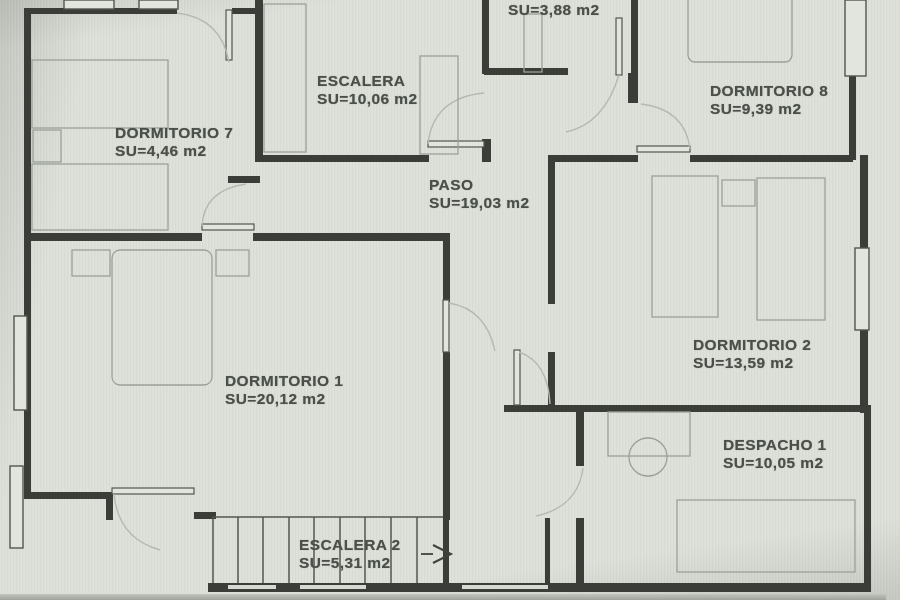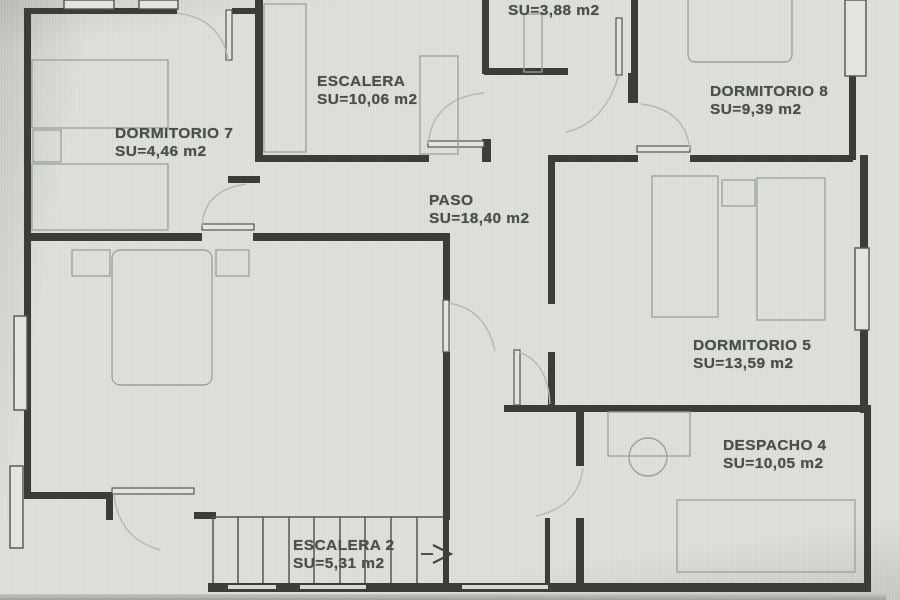--- a/index.html
+++ b/index.html
@@ -178,36 +178,40 @@
   <div class="room-label" style="left:710px;top:82px">
     <span>DORMITORIO 8</span>
     <span>SU=9,39 m2</span>
   </div>
 
   <div class="room-label" style="left:115px;top:124px">
     <span>DORMITORIO 7</span>
     <span>SU=4,46 m2</span>
   </div>
 
-  <div class="room-label" style="left:429px;top:191px">
+  <div class="room-label" style="left:429px;top:176px">
     <span>PASO</span>
-    <span>SU=18,40 m2</span>
+    <span>SU=19,03 m2</span>
   </div>
 
   <div class="room-label" style="left:693px;top:336px">
-    <span>DORMITORIO 5</span>
+    <span>DORMITORIO 2</span>
     <span>SU=13,59 m2</span>
   </div>
 
+  <div class="room-label" style="left:225px;top:372px">
+    <span>DORMITORIO 1</span>
+    <span>SU=20,12 m2</span>
+  </div>
 
   <div class="room-label" style="left:723px;top:436px">
-    <span>DESPACHO 4</span>
+    <span>DESPACHO 1</span>
     <span>SU=10,05 m2</span>
   </div>
 
-  <div class="room-label" style="left:293px;top:536px">
+  <div class="room-label" style="left:299px;top:536px">
     <span>ESCALERA 2</span>
     <span>SU=5,31 m2</span>
   </div>
 
   <div class="edge-strip"></div>
   <div class="bottom-strip"></div>
 </div>
 
 </body></html>

